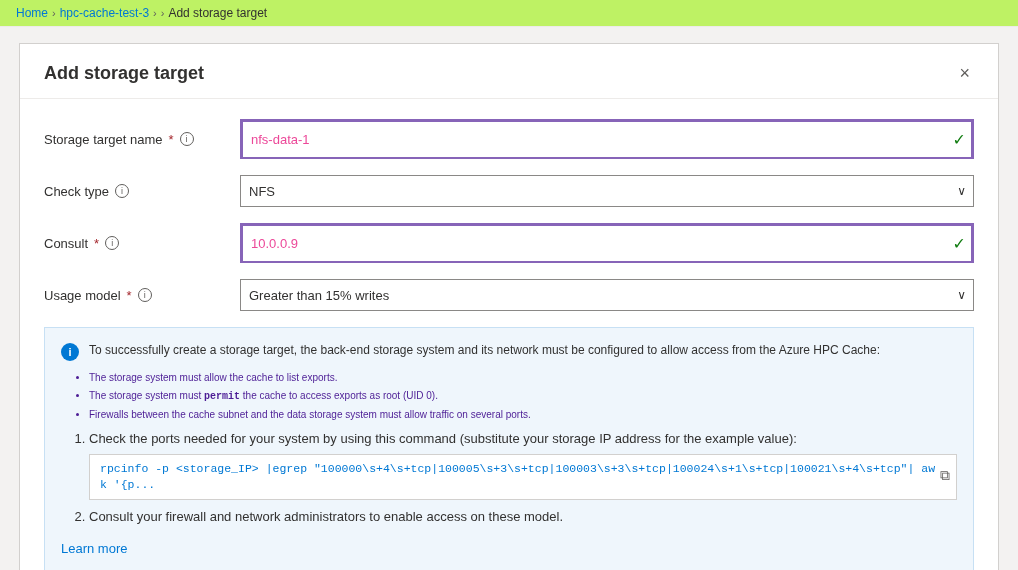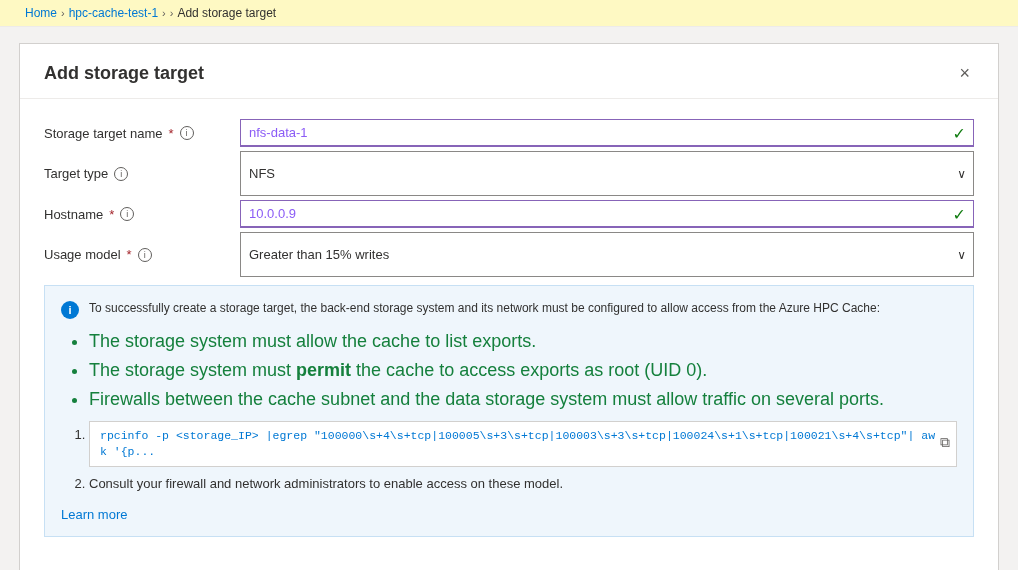--- a/index.html
+++ b/index.html
@@ -3,22 +3,22 @@
   <meta charset="utf-8">
   <style>
     * { box-sizing: border-box; margin: 0; padding: 0; }
     body {
       font-family: 'Segoe UI', Arial, sans-serif;
       font-size: 13px;
       background: #f3f2f1;
       color: #323130;
     }
     .breadcrumb-bar {
-      background: #fef9c3;
-      padding: 6px 25px;
+      background: #bef264;
+      padding: 6px 16px;
       border-bottom: 1px solid #edebe9;
       font-size: 12px;
       color: #0078d4;
       display: flex;
       align-items: center;
       gap: 4px;
     }
     .breadcrumb-bar span.sep {
       color: #605e5c;
       font-size: 11px;
@@ -62,21 +62,21 @@
       color: #605e5c;
       padding: 4px;
       line-height: 1;
     }
     .modal-body {
       padding: 20px 24px;
     }
     .form-row {
       display: flex;
       align-items: center;
-      margin-bottom: 4px;
+      margin-bottom: 16px;
       gap: 16px;
     }
     .form-label {
       width: 180px;
       min-width: 180px;
       font-size: 13px;
       color: #323130;
       display: flex;
       align-items: center;
       gap: 6px;
@@ -96,34 +96,34 @@
       color: #605e5c;
       cursor: pointer;
       flex-shrink: 0;
     }
     .form-control-wrapper {
       flex: 1;
       position: relative;
     }
     .form-input {
       width: 100%;
-      height: 28px;
-      border: 1px solid #a16207;
+      height: 40px;
+      border: 3px solid #a16207;
       padding: 0 32px 0 8px;
       font-size: 13px;
-      color: #8b5cf6;
+      color: #ec4899;
       outline: none;
     }
     .form-input.active-border {
       border-color: #8764b8;
       border-bottom: 2px solid #8764b8;
     }
     .form-select {
       width: 100%;
-      height: 45px;
+      height: 32px;
       border: 1px solid #8a8886;
       padding: 0 32px 0 8px;
       font-size: 13px;
       color: #323130;
       background: #fff;
       appearance: none;
       outline: none;
       cursor: pointer;
     }
     .check-icon {
@@ -175,26 +175,27 @@
       color: #323130;
       line-height: 1.4;
       flex: 1;
     }
     .info-box ul {
       margin: 8px 0 8px 28px;
       padding: 0;
     }
     .info-box ul li {
       margin-bottom: 4px;
-      font-size: 18px;
-      color: #15803d;
+      font-size: 10px;
+      color: #4c1d95;
       line-height: 1.4;
     }
     .info-box ul li b {
       font-weight: 600;
+      font-family: Liberation Mono, monospace;
     }
     .info-box ol {
       margin: 8px 0 8px 28px;
       padding: 0;
     }
     .info-box ol li {
       margin-bottom: 8px;
       font-size: 13px;
       color: #323130;
       line-height: 1.4;
@@ -229,21 +230,21 @@
       margin-top: 6px;
       text-align: center;
     }
   </style>
 </head>
 <body>
 
 <div class="breadcrumb-bar">
   <a href="#" style="color:#0078d4;text-decoration:none;">Home</a>
   <span class="sep">›</span>
-  <a href="#" style="color:#0078d4;text-decoration:none;">hpc-cache-test-1</a>
+  <a href="#" style="color:#0078d4;text-decoration:none;">hpc-cache-test-3</a>
   <span class="sep">›</span>
   <span class="sep">›</span>
   <span class="current">Add storage target</span>
 </div>
 
 <div class="modal-overlay">
   <div class="modal">
 
     <div class="modal-header">
       <span class="modal-title">Add storage target</span>
@@ -259,34 +260,34 @@
           <span class="info-icon">i</span>
         </div>
         <div class="form-control-wrapper">
           <input class="form-input active-border" type="text" value="nfs-data-1" style="">
           <span class="check-icon">✓</span>
         </div>
       </div>
 
       <div class="form-row">
         <div class="form-label">
-          <span>Target type</span>
+          <span>Check type</span>
           <span class="info-icon">i</span>
         </div>
         <div class="form-control-wrapper">
           <select class="form-select">
             <option>NFS</option>
           </select>
           <span class="chevron-icon">∨</span>
         </div>
       </div>
 
       <div class="form-row">
         <div class="form-label">
-          <span>Hostname</span>
+          <span>Consult</span>
           <span class="required"> *</span>
           <span class="info-icon">i</span>
         </div>
         <div class="form-control-wrapper">
           <input class="form-input active-border" type="text" value="10.0.0.9" style="">
           <span class="check-icon">✓</span>
         </div>
       </div>
 
       <div class="form-row">
@@ -308,20 +309,21 @@
           <div class="info-circle">i</div>
           <span class="info-box-text">To successfully create a storage target, the back-end storage system and its network must be configured to allow access from the Azure HPC Cache:</span>
         </div>
         <ul>
           <li>The storage system must allow the cache to list exports.</li>
           <li>The storage system must <b>permit</b> the cache to access exports as root (UID 0).</li>
           <li>Firewalls between the cache subnet and the data storage system must allow traffic on several ports.</li>
         </ul>
         <ol>
           <li>
+            <span>Check the ports needed for your system by using this command (substitute your storage IP address for the example value):</span>
             <div class="code-block">
               <span>rpcinfo -p &lt;storage_IP&gt; |egrep "100000\s+4\s+tcp|100005\s+3\s+tcp|100003\s+3\s+tcp|100024\s+1\s+tcp|100021\s+4\s+tcp"| awk '{p...</span>
               <span class="copy-icon">⧉</span>
             </div>
           </li>
           <li>
             <span>Consult your firewall and network administrators to enable access on these model.</span>
           </li>
         </ol>
         <a class="learn-more" href="#">Learn more</a>

